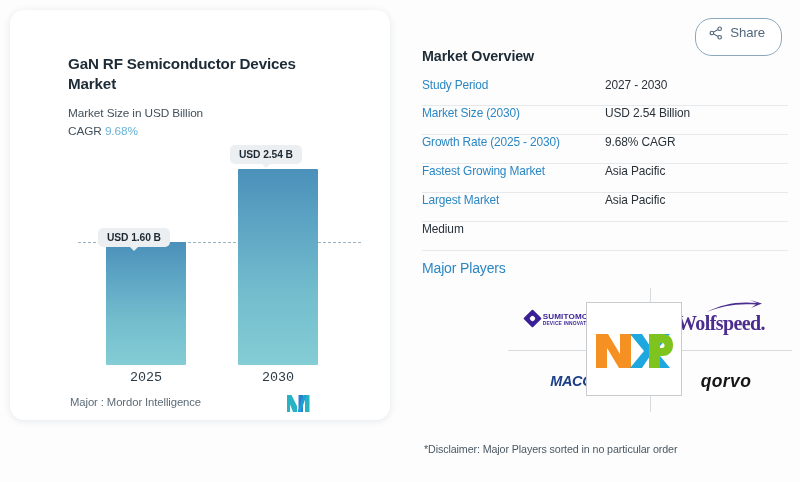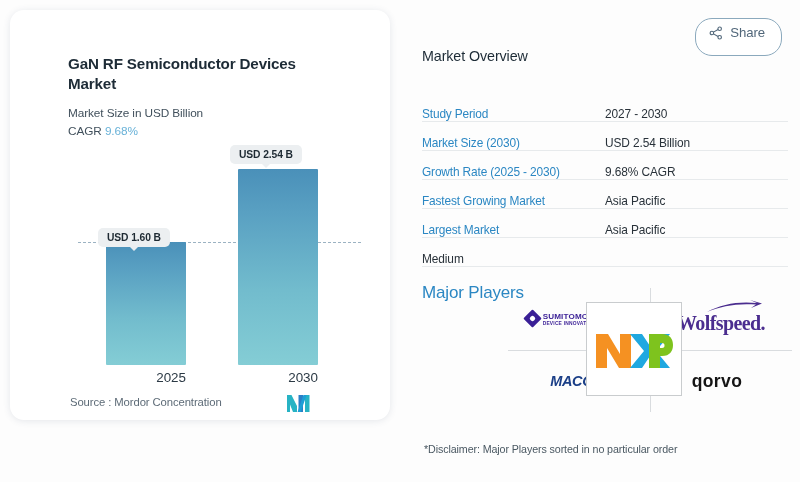--- a/index.html
+++ b/index.html
@@ -91,23 +91,24 @@
     border-right: 4px solid transparent;
     border-top: 4px solid #eceff1;
   }
   .chip-a { left: 30px; top: 68px; margin-top: 10px; }
   .chip-b { left: 162px; top: -5px; }
 
   .xlabel {
     position: absolute;
     top: 220px;
     width: 80px;
-    text-align: right;
+    text-align: center;
     font-size: 13.4px;
     color: #2c3a45;
+    font-family: Liberation Mono, monospace;
   }
   .xl-a { left: 38px; }
   .xl-b { left: 170px; }
 
   .source {
     position: absolute;
     left: 60px; top: 386px;
     font-size: 11.3px;
     color: #5d6b77;
     letter-spacing: -0.1px;
@@ -138,49 +139,49 @@
   }
 
   
   .panel {
     position: absolute;
     left: 422px; top: 48px;
     width: 366px;
   }
   .panel-title {
     font-size: 14.3px;
-    font-weight: normal;
+    font-weight: bold;
     color: #1d2b36;
-    margin-bottom: 29px;
+    margin-bottom: 13px;
     letter-spacing: -0.1px;
   }
   .ov-table { width: 100%; }
   .ov-row {
     display: flex;
-    align-items: flex-end;
+    align-items: flex-start;
     height: 29px;
     border-bottom: 1px solid #e7eaec;
   }
   .ov-row:first-child { border-top: 1px solid transparent; }
   .ov-key {
     width: 183px;
     font-size: 11.9px;
     color: #2b87c3;
     letter-spacing: -0.15px;
   }
   .ov-val {
     flex: 1;
     font-size: 11.9px;
     color: #29323a;
     letter-spacing: -0.1px;
   }
 
   .players-label {
-    margin-top: 16px;
-    font-size: 17px;
+    margin-top: 9px;
+    font-size: 14px;
     color: #2b87c3;
     letter-spacing: -0.15px;
   }
 
   
   .logo-grid {
     position: absolute;
     left: 508px; top: 288px;
     width: 284px; height: 124px;
   }
@@ -199,21 +200,21 @@
   .cell {
     position: absolute;
     width: 142px; height: 62px;
     display: flex;
     align-items: center;
     justify-content: center;
   }
   .c-tl { left: 0; top: 0; }
   .c-tr { left: 142px; top: 0; }
   .c-bl { left: 0; top: 62px; }
-  .c-br { left: 138px; top: 62px; }
+  .c-br { left: 147px; top: 62px; font-style: italic; }
 
   
   .sumitomo { display: flex; align-items: center; gap: 4px; }
   .sumi-dia {
     width: 13px; height: 13px;
     background: #3a1f96;
     transform: rotate(45deg);
     position: relative;
     border-radius: 1px;
   }
@@ -304,21 +305,21 @@
       <div class="bar bar-a"></div>
       <div class="bar bar-b"></div>
 
       <div class="chip chip-a">USD 1.60 B</div>
       <div class="chip chip-b">USD 2.54 B</div>
 
       <div class="xlabel xl-a">2025</div>
       <div class="xlabel xl-b">2030</div>
     </div>
 
-    <div class="source">Source :  Mordor Concentration</div>
+    <div class="source">Major :  Mordor Intelligence</div>
     <svg class="mi-logo" viewBox="0 0 26 17">
       <polygon points="0,17 0,0 4.5,0 10,11 10,17 6,17 3,9.5 3,17" fill="#27b3c4"></polygon>
       <polygon points="11.5,17 11.5,0 16,0 16,17" fill="#2a7fc6"></polygon>
       <polygon points="18,0 22.5,0 22.5,17 18,17" fill="#27b3c4"></polygon>
       <polygon points="10.6,17 16.4,0 19.6,0 13.8,17" fill="#1e9fd6"></polygon>
     </svg>
   </div>
 
   <div class="share-btn">
     <svg width="14" height="14" viewBox="0 0 16 16">

